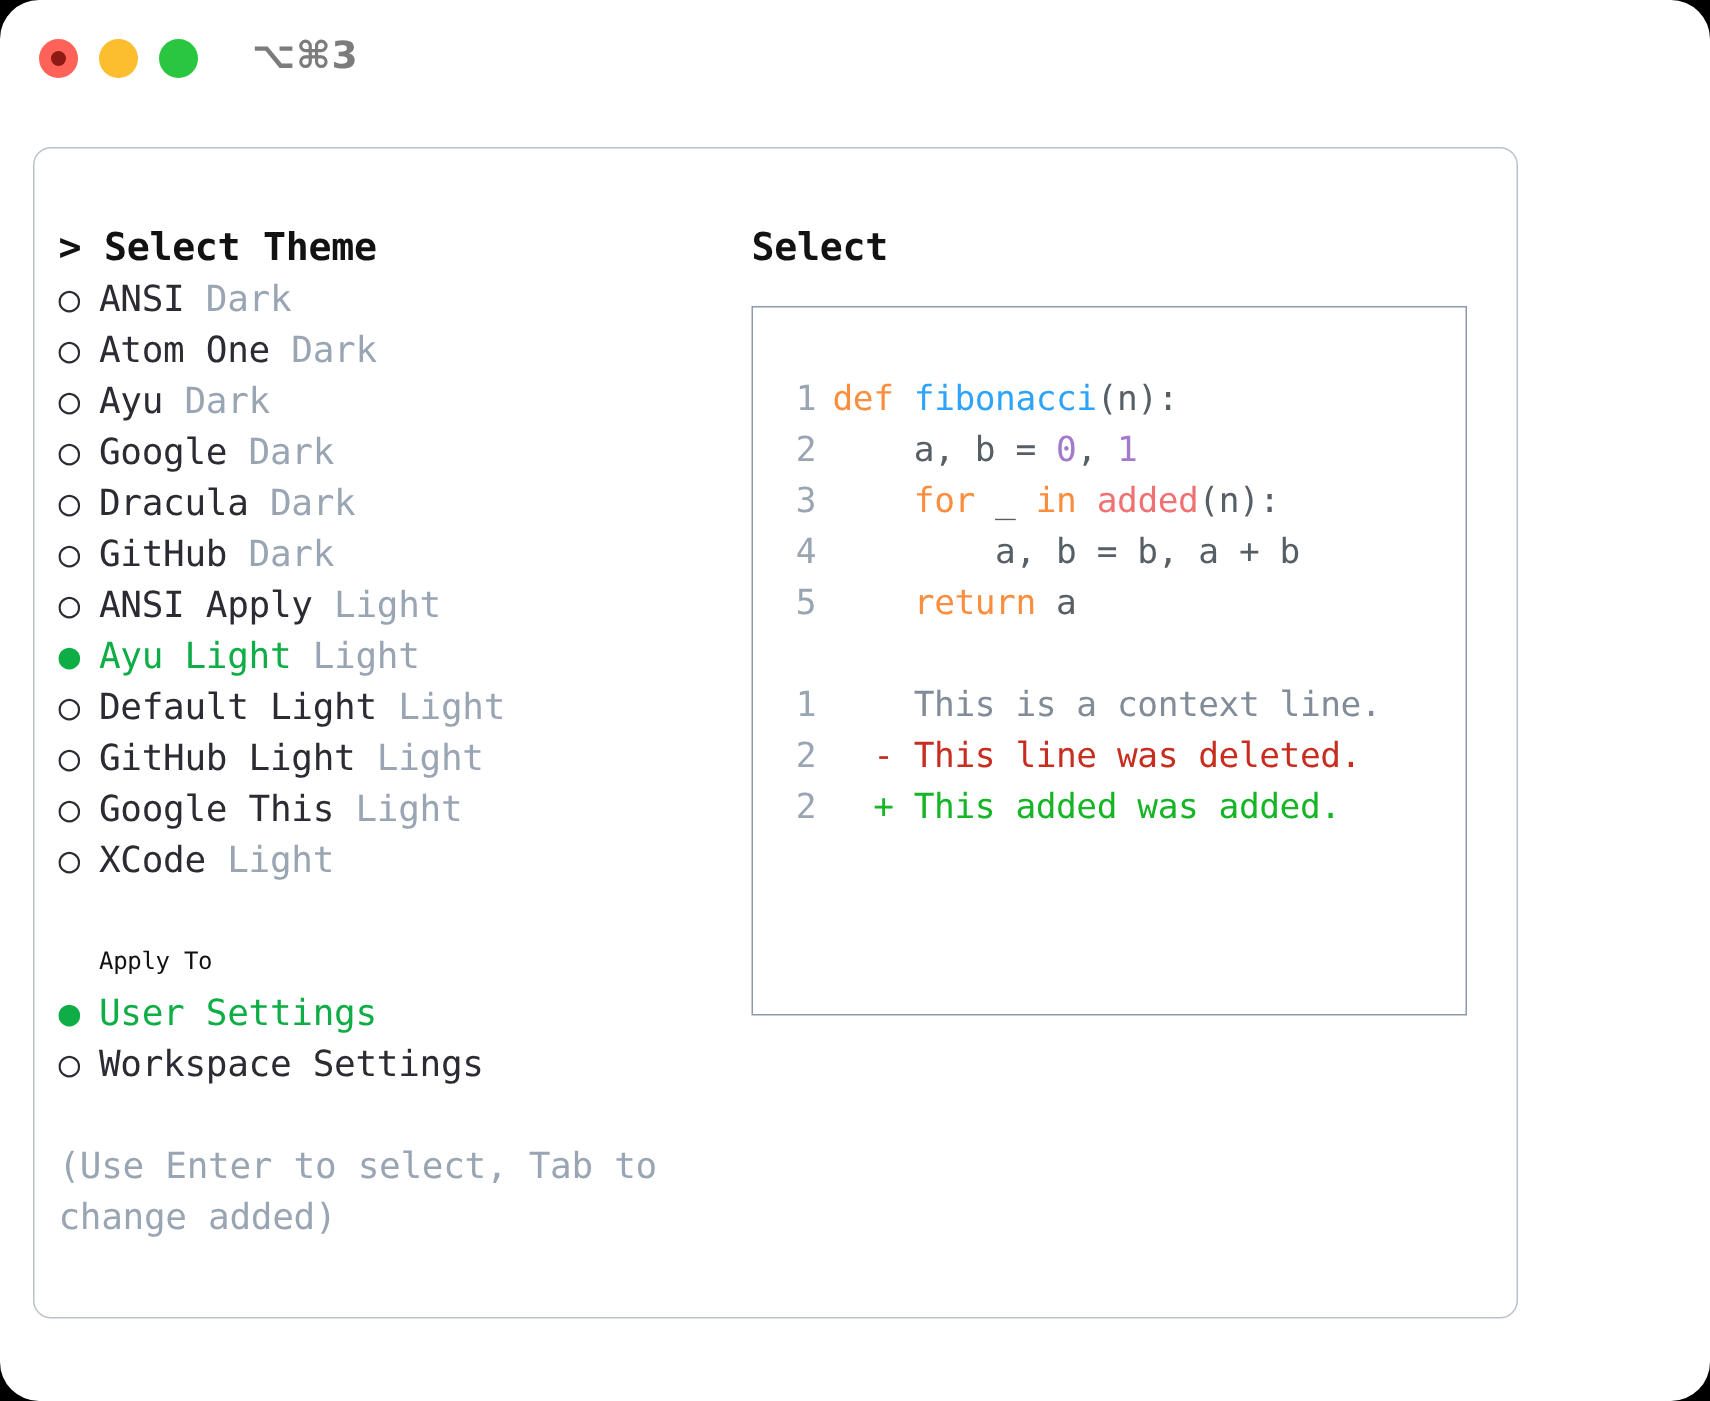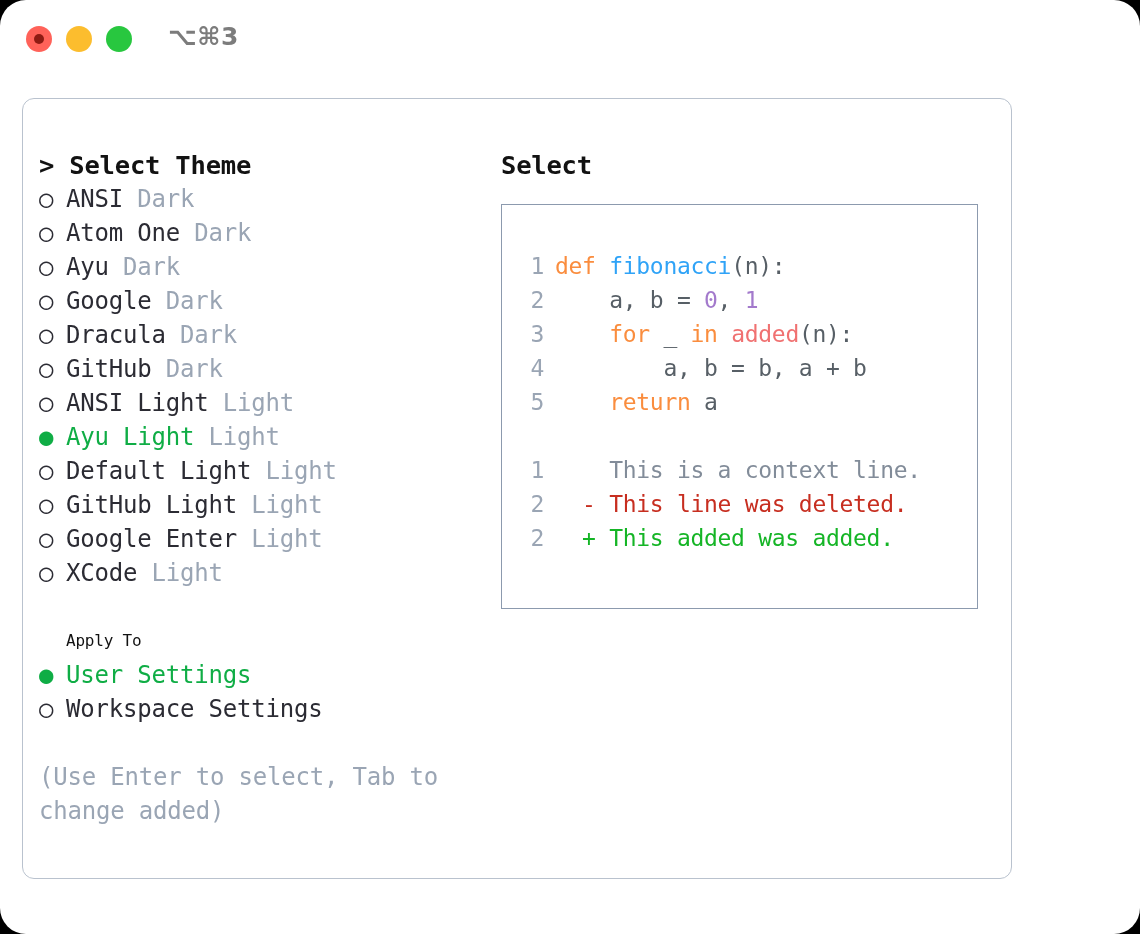--- a/index.html
+++ b/index.html
@@ -160,21 +160,21 @@
     font-size: 25.5px;
     font-weight: bold;
     color: #121212;
     line-height: 34px;
     white-space: pre;
     letter-spacing: -0.2px;
   }
   .code-box {
     margin-top: 22px;
     width: 477px;
-    height: 405px;
+    height: 473px;
     box-sizing: border-box;
     border: 1.8px solid #8C9AAE;
     background: #ffffff;
     padding: 44px 0 0 0;
   }
   .code-line {
     font-size: 23px;
     line-height: 34px;
     white-space: pre;
     padding-left: 17px;
@@ -218,25 +218,25 @@
       <div class="left-col">
         <div class="section-title">&gt; Select Theme</div>
 
         <div class="opt-list" id="theme-list">
             <div class="opt-row"><span class="opt-marker">○</span><span class="opt-label">ANSI</span><span class="opt-suffix"> Dark</span></div>
             <div class="opt-row"><span class="opt-marker">○</span><span class="opt-label">Atom One</span><span class="opt-suffix"> Dark</span></div>
             <div class="opt-row"><span class="opt-marker">○</span><span class="opt-label">Ayu</span><span class="opt-suffix"> Dark</span></div>
             <div class="opt-row"><span class="opt-marker">○</span><span class="opt-label">Google</span><span class="opt-suffix"> Dark</span></div>
             <div class="opt-row"><span class="opt-marker">○</span><span class="opt-label">Dracula</span><span class="opt-suffix"> Dark</span></div>
             <div class="opt-row"><span class="opt-marker">○</span><span class="opt-label">GitHub</span><span class="opt-suffix"> Dark</span></div>
-            <div class="opt-row"><span class="opt-marker">○</span><span class="opt-label">ANSI Light</span><span class="opt-suffix"> Light</span></div>
+            <div class="opt-row"><span class="opt-marker">○</span><span class="opt-label">ANSI Apply</span><span class="opt-suffix"> Light</span></div>
             <div class="opt-row selected"><span class="opt-marker">●</span><span class="opt-label">Ayu Light</span><span class="opt-suffix"> Light</span></div>
             <div class="opt-row"><span class="opt-marker">○</span><span class="opt-label">Default Light</span><span class="opt-suffix"> Light</span></div>
             <div class="opt-row"><span class="opt-marker">○</span><span class="opt-label">GitHub Light</span><span class="opt-suffix"> Light</span></div>
-            <div class="opt-row"><span class="opt-marker">○</span><span class="opt-label">Google Enter</span><span class="opt-suffix"> Light</span></div>
+            <div class="opt-row"><span class="opt-marker">○</span><span class="opt-label">Google This</span><span class="opt-suffix"> Light</span></div>
             <div class="opt-row"><span class="opt-marker">○</span><span class="opt-label">XCode</span><span class="opt-suffix"> Light</span></div>
           </div>
 
         <div class="spacer-row"></div>
 
         <div class="apply-header">Apply To</div>
 
         <div class="opt-list" id="apply-list">
             <div class="opt-row selected"><span class="opt-marker">●</span><span class="opt-label">User Settings</span></div>
             <div class="opt-row"><span class="opt-marker">○</span><span class="opt-label">Workspace Settings</span></div>

